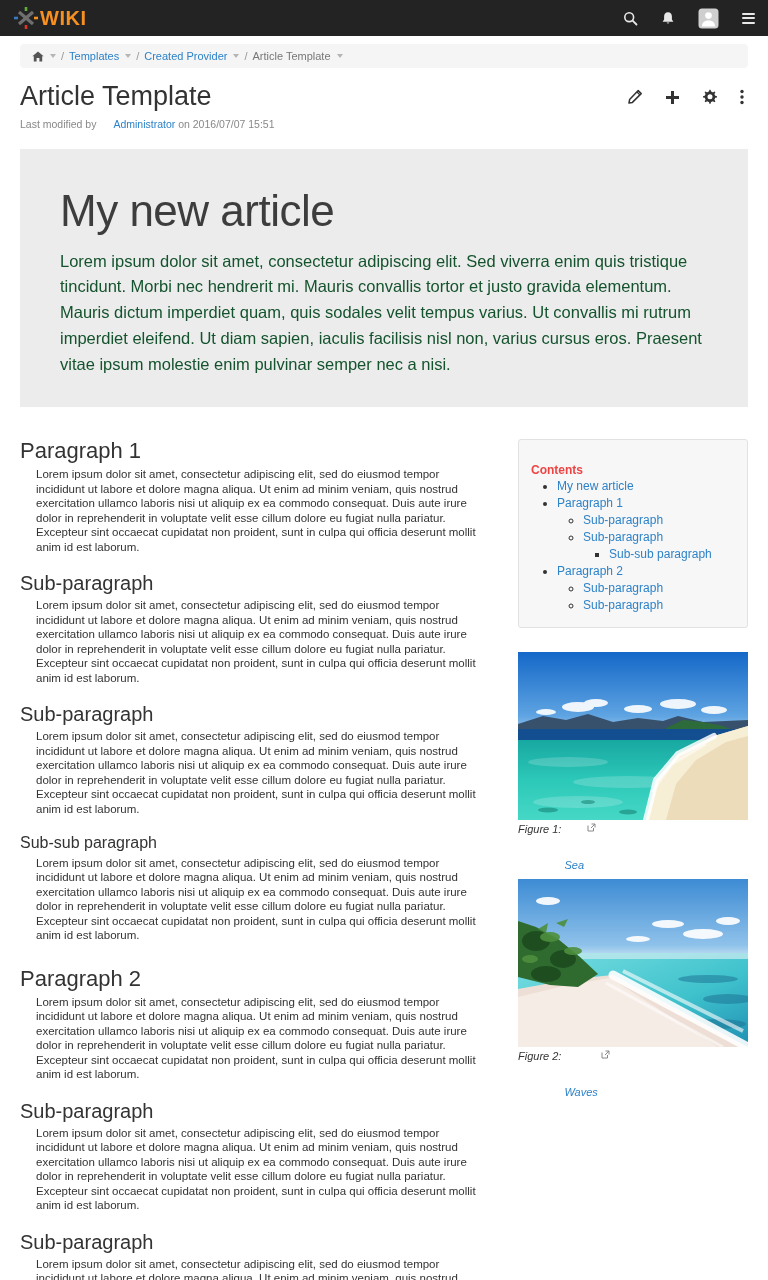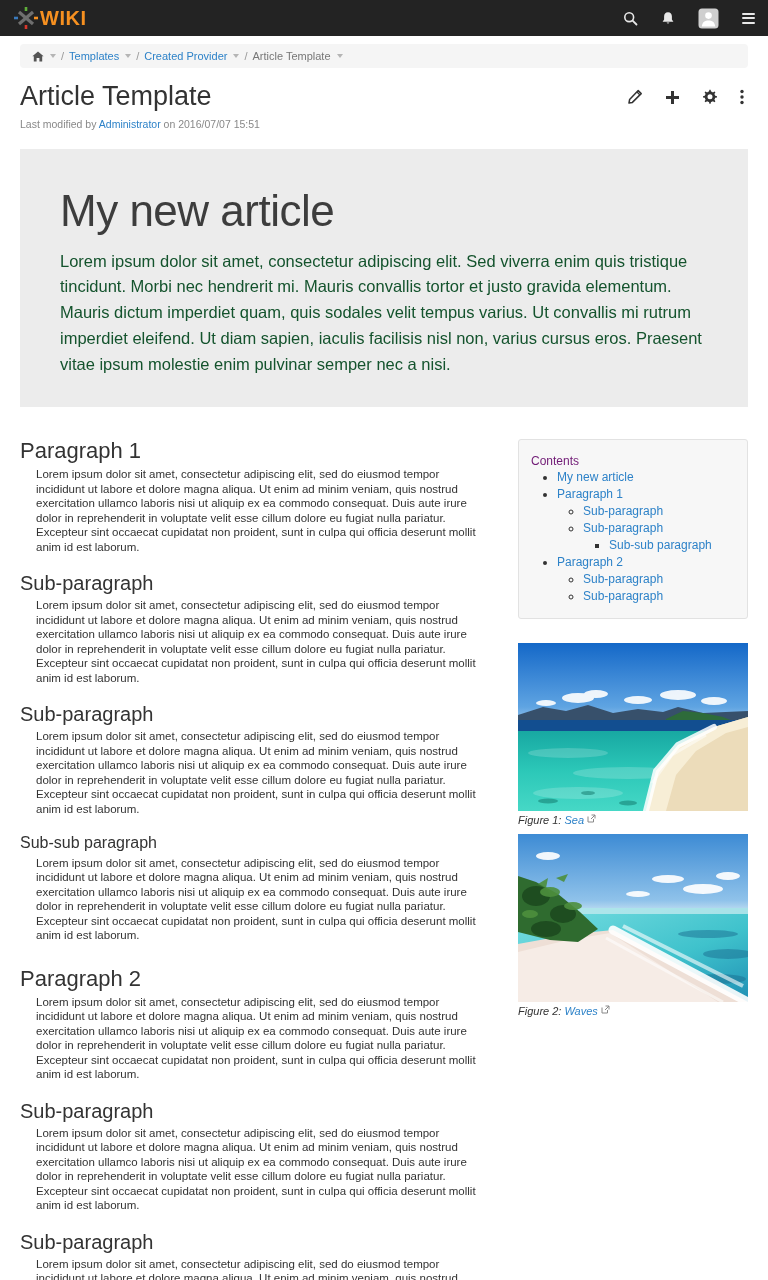--- a/index.html
+++ b/index.html
@@ -34,21 +34,21 @@
   .crumb-current { color:#777; }
   .caret { width:0; height:0; border-left:3.5px solid transparent; border-right:3.5px solid transparent; border-top:4px solid #b5b5b5; display:inline-block; margin-left:1px; }
   .crumb-sep { color:#999; }
 
   
   .header-row { display:flex; justify-content:space-between; align-items:flex-start; padding:13px 20px 0; }
   .page-title { font-size:27px; font-weight:400; color:#333; margin:0; line-height:1.15; }
   .title-actions { display:flex; align-items:center; gap:22px; padding-top:8px; padding-right:4px; }
   .action-icon { color:#333; cursor:pointer; display:flex; align-items:center; }
   .doc-meta { font-size:10.5px; color:#888; padding:6px 20px 0; }
-  .meta-link { color:#2d82c8; text-decoration:none; }
+  .meta-link { color:#2d82c8; text-decoration:none;margin-left:14px; }
 
   
   .hero { margin:19px 20px 0; background:#ececec; padding:38px 40px 30px; }
   .hero-title { font-size:44px; font-weight:400; color:#3d3d3d; margin:0 0 14px; line-height:1.08; letter-spacing:-0.5px; }
   .hero-lead { font-size:16.5px; color:#14532d; line-height:1.56; margin:0; }
 
   
   .columns { display:flex; gap:18px; padding:32px 20px 0; align-items:flex-start; }
   .main-col { width:480px; flex:none; }
   .side-col { width:230px; flex:none; }
@@ -57,34 +57,34 @@
   .main-col h2.first { margin-top:0; }
   .main-col h3 { font-size:20px; font-weight:400; color:#333; margin:18px 0 4px; line-height:1.1; }
   .main-col h4 { font-size:16px; font-weight:400; color:#333; margin:18px 0 4px; line-height:1.1; }
   .main-col p { font-size:11.5px; line-height:1.26; color:#333; margin:4px 16px 0; }
 
   
   .toc-panel {
     background:#f7f7f7; border:1px solid #e2e2e2; border-radius:3px;
     padding:10px 12px 12px; font-size:12px;
   }
-  .toc-title { font-weight:400; color:#701a75; font-size:12px; margin:4px 0 2px; }
+  .toc-title { font-weight:700; color:#ef4444; font-size:12px; margin:13px 0 2px; }
   .toc-panel ul { margin:2px 0 0; padding-left:26px; }
   .toc-panel ul.lvl1 { list-style-type:disc; }
   .toc-panel ul.lvl2 { list-style-type:circle; }
   .toc-panel ul.lvl3 { list-style-type:square; }
   .toc-panel li { margin:2px 0; color:#333; line-height:1.25; }
   .toc-link { color:#2d82c8; text-decoration:none; }
 
   
   .figure { margin-top:24px; }
   .figure.second { margin-top:8px; }
   .figure svg.photo { display:block; width:230px; height:168px; }
   .fig-caption { font-size:11px; font-style:italic; color:#333; margin-top:3px; display:flex; align-items:flex-start; gap:3px; }
-  .fig-link { color:#2d82c8; text-decoration:none; font-style:italic; }
+  .fig-link { color:#2d82c8; text-decoration:none; font-style:italic;margin-top:36px; }
 
   
   .tags-bar {
     margin:28px 20px 0; border:1px solid #ececec; border-radius:4px;
     padding:8px 12px; font-size:10.5px; color:#888;
     display:flex; justify-content:space-between; align-items:center;
   }
   .tags-left { color:#888; }
   .tags-add { color:#888; text-decoration:none; }
   .created-right { color:#888; }

